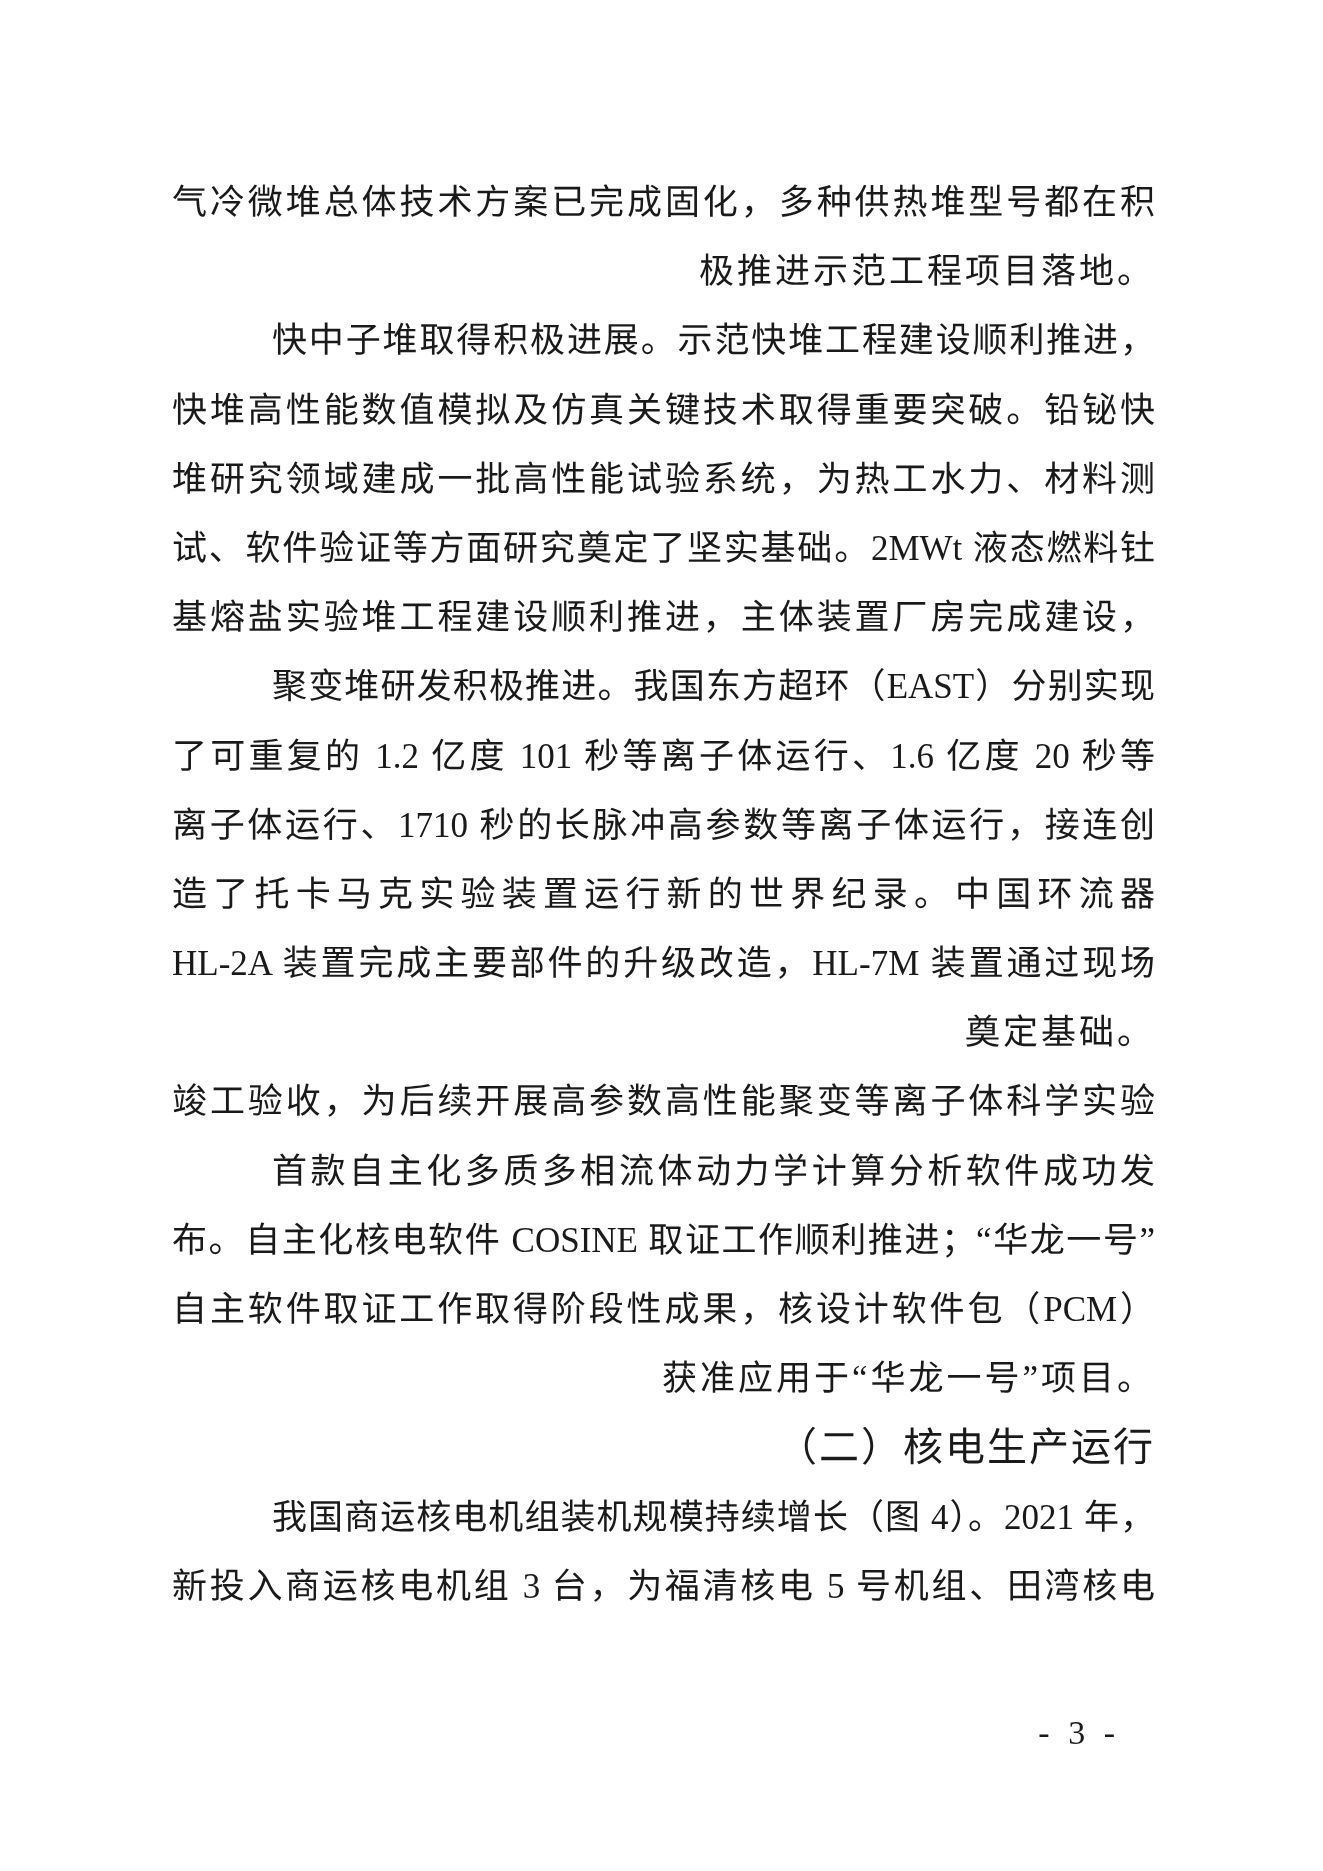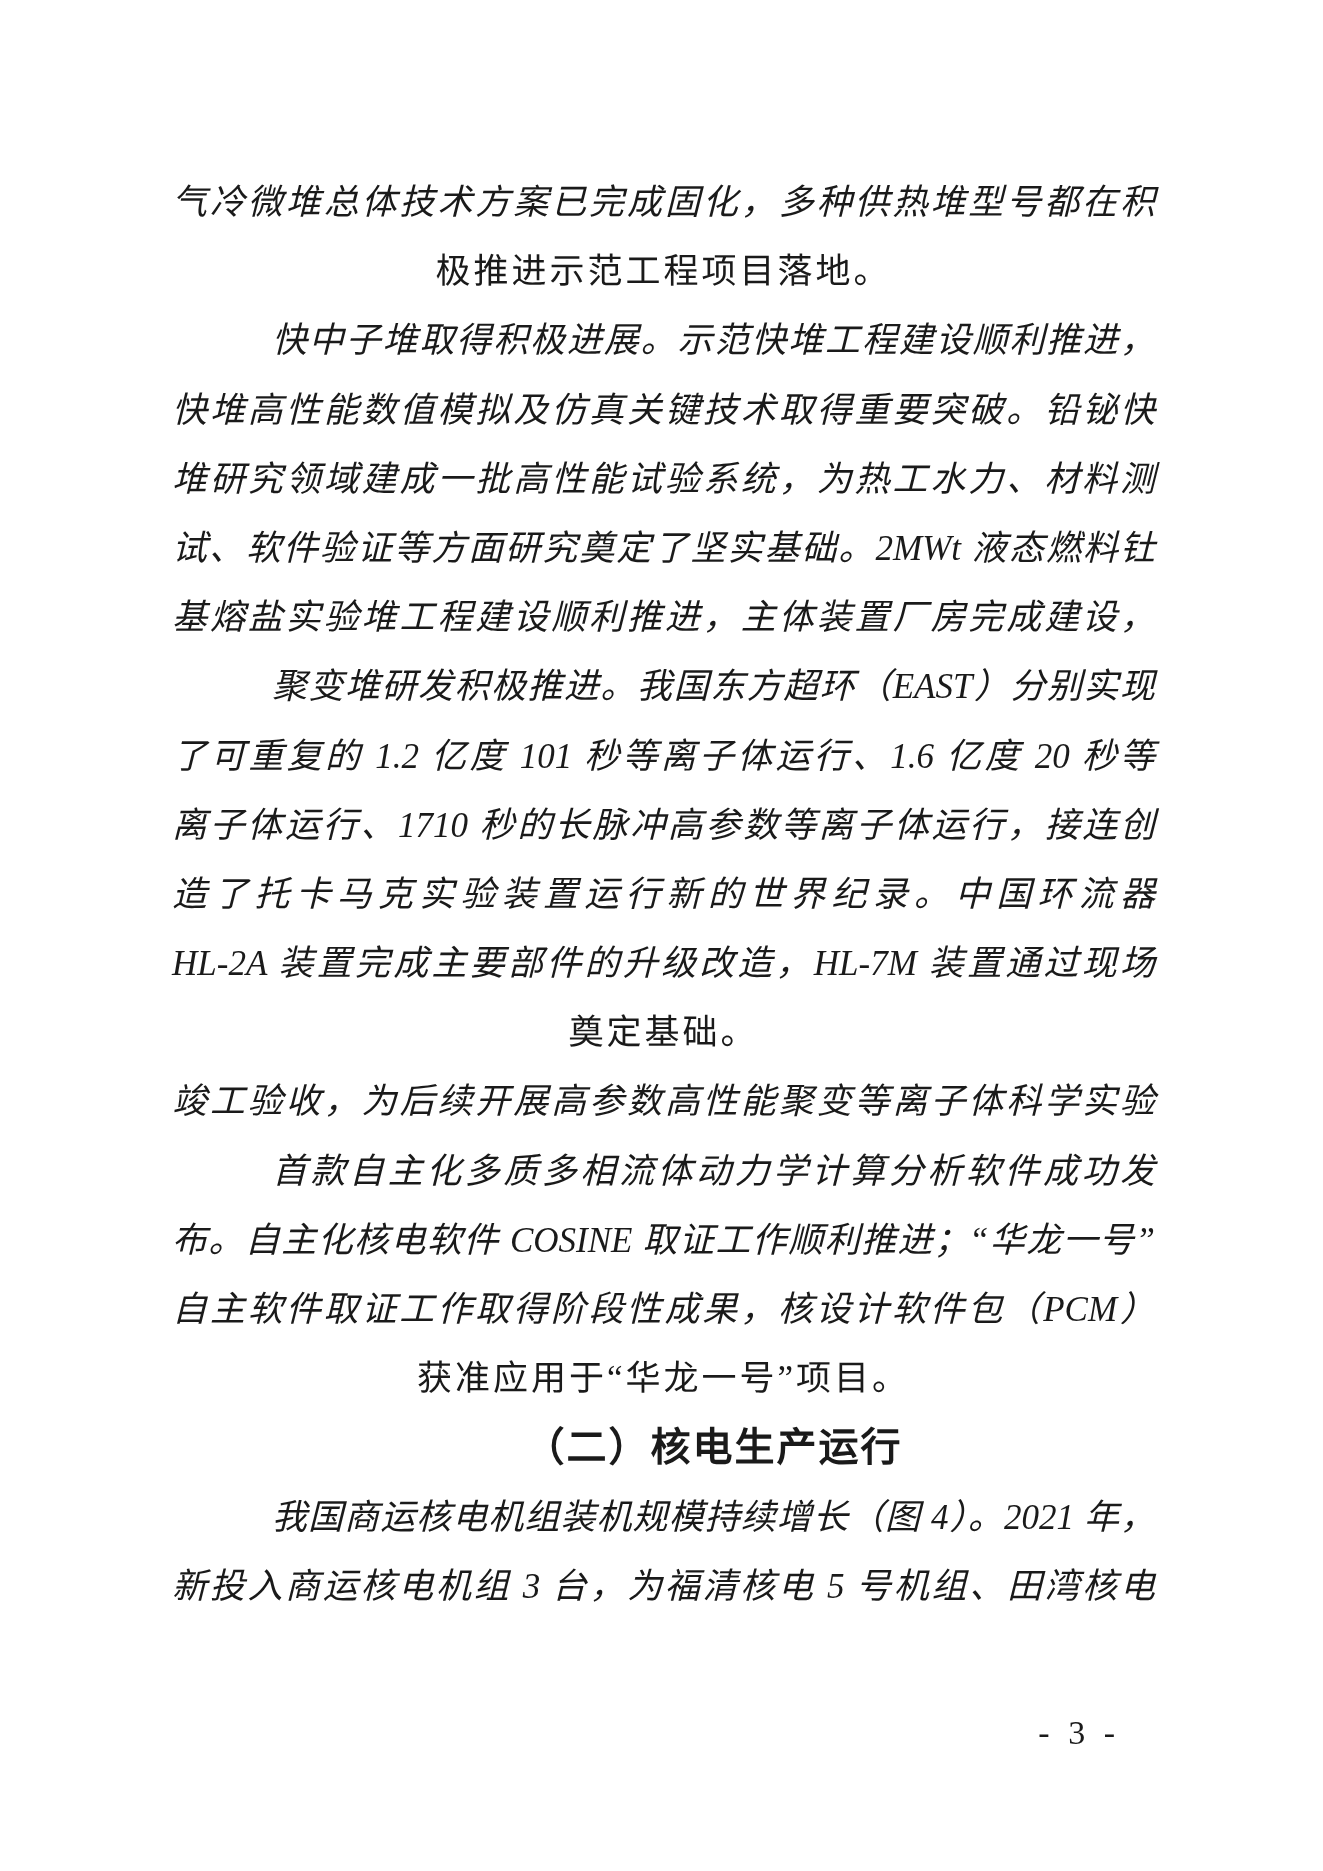--- a/index.html
+++ b/index.html
@@ -20,36 +20,35 @@
     position: absolute;
     left: 172px;
     top: 168px;
     width: 983px;
   }
   .line {
     font-size: 35px;
     line-height: 69.2px;
     height: 69.2px;
     white-space: nowrap;
-    text-align: center;
+    text-align: right;
     letter-spacing: 0;
   }
   .just {
     text-align: justify;
     text-align-last: justify;
-    font-style: italic;
   }
   .end {
     letter-spacing: 3px;
   }
   .indent {
     text-indent: 100px;
   }
   .heading {
-    font-weight: bold;
+    font-weight: normal;
     font-size: 40px;
     letter-spacing: 2px;
     white-space: nowrap;
   }
   .page-number {
     position: absolute;
     top: 1714px;
     right: 203px;
     font-size: 34px;
     letter-spacing: 5px;

